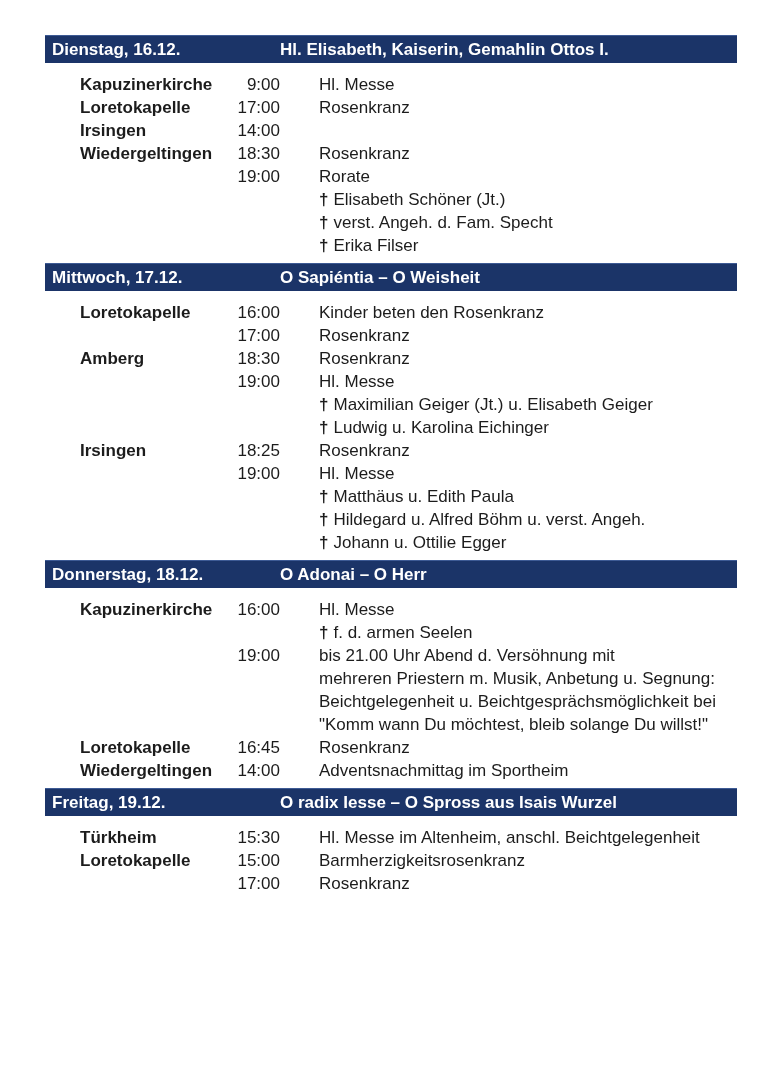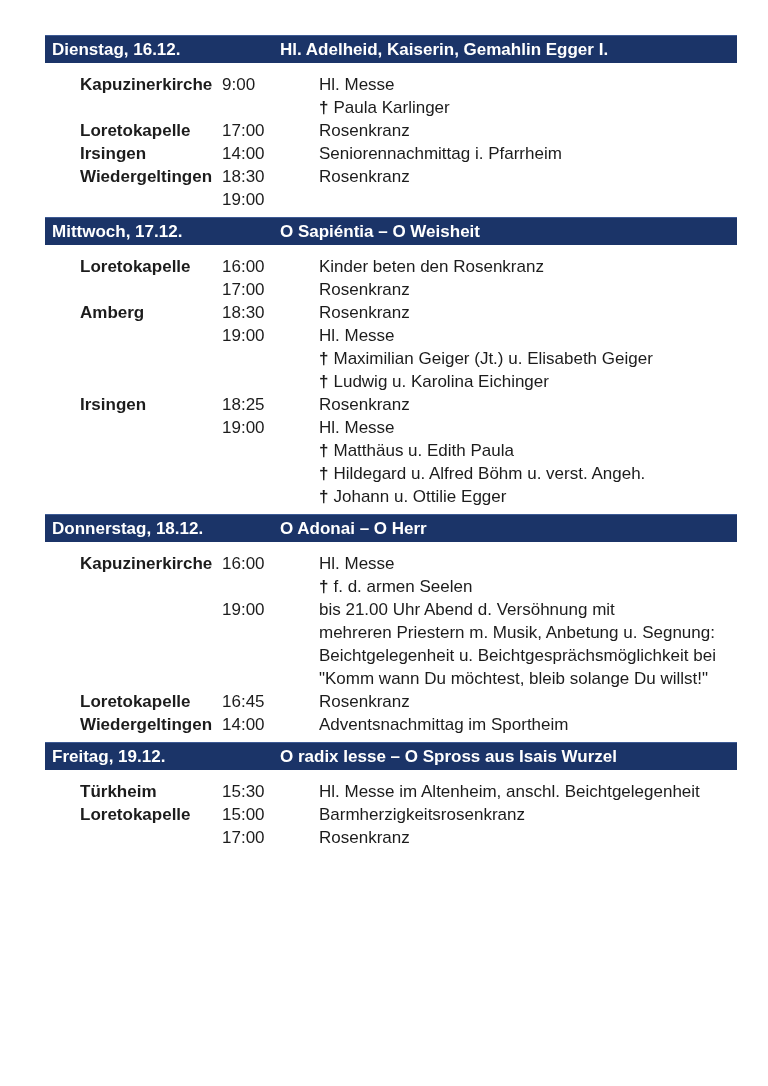--- a/index.html
+++ b/index.html
@@ -36,72 +36,77 @@
     }
     .day-title { flex: 1; white-space: nowrap; }
     .entry {
       display: grid;
       grid-template-columns: 142px 58px 1fr;
       padding-left: 3px;
       line-height: 23px;
       margin-left: 32px;
     }
     .loc { font-weight: bold; white-space: nowrap; }
-    .time { white-space: nowrap; }
+    .time { text-align: right; white-space: nowrap; }
     .desc { padding-left: 39px; }
     .desc-line { line-height: 23px; }
     .dagger { font-weight: bold; margin-right: 5px; }
   </style>
 </head>
 <body>
 
 <div id="schedule">
   <section class="day-section">
     <header class="day-bar">
       <span class="day-name">Dienstag, 16.12.</span>
-      <span class="day-title">Hl. Adelheid, Kaiserin, Gemahlin Egger I.</span>
+      <span class="day-title">Hl. Elisabeth, Kaiserin, Gemahlin Ottos I.</span>
     </header>
     <div class="entries">
   <div class="entry">
     <span class="loc">Kapuzinerkirche</span>
     <span class="time">9:00</span>
     <div class="desc">
   <div class="desc-line"><span class="line-text">Hl. Messe</span></div>
 
-  <div class="desc-line"><span class="dagger">†</span><span class="line-text">Paula Karlinger</span></div>
 </div>
   </div>
 
   <div class="entry">
     <span class="loc">Loretokapelle</span>
     <span class="time">17:00</span>
     <div class="desc">
   <div class="desc-line"><span class="line-text">Rosenkranz</span></div>
 </div>
   </div>
 
   <div class="entry">
     <span class="loc">Irsingen</span>
     <span class="time">14:00</span>
-    <div class="desc">
-  <div class="desc-line"><span class="line-text">Seniorennachmittag i. Pfarrheim</span></div>
-</div>
   </div>
 
   <div class="entry">
     <span class="loc">Wiedergeltingen</span>
     <span class="time">18:30</span>
     <div class="desc">
   <div class="desc-line"><span class="line-text">Rosenkranz</span></div>
 </div>
   </div>
 
   <div class="entry">
     <span class="loc"></span>
     <span class="time">19:00</span>
+    <div class="desc">
+  <div class="desc-line"><span class="line-text">Rorate</span></div>
+
+  <div class="desc-line"><span class="dagger">†</span><span class="line-text">Elisabeth Schöner (Jt.)</span></div>
+
+  <div class="desc-line"><span class="dagger">†</span><span class="line-text">verst. Angeh. d. Fam. Specht</span></div>
+
+  <div class="desc-line"><span class="dagger">†</span><span class="line-text">Erika Filser</span></div>
+</div>
   </div>
 </div>
   </section>
 
   <section class="day-section">
     <header class="day-bar">
       <span class="day-name">Mittwoch, 17.12.</span>
       <span class="day-title">O Sapiéntia – O Weisheit</span>
     </header>
     <div class="entries">

